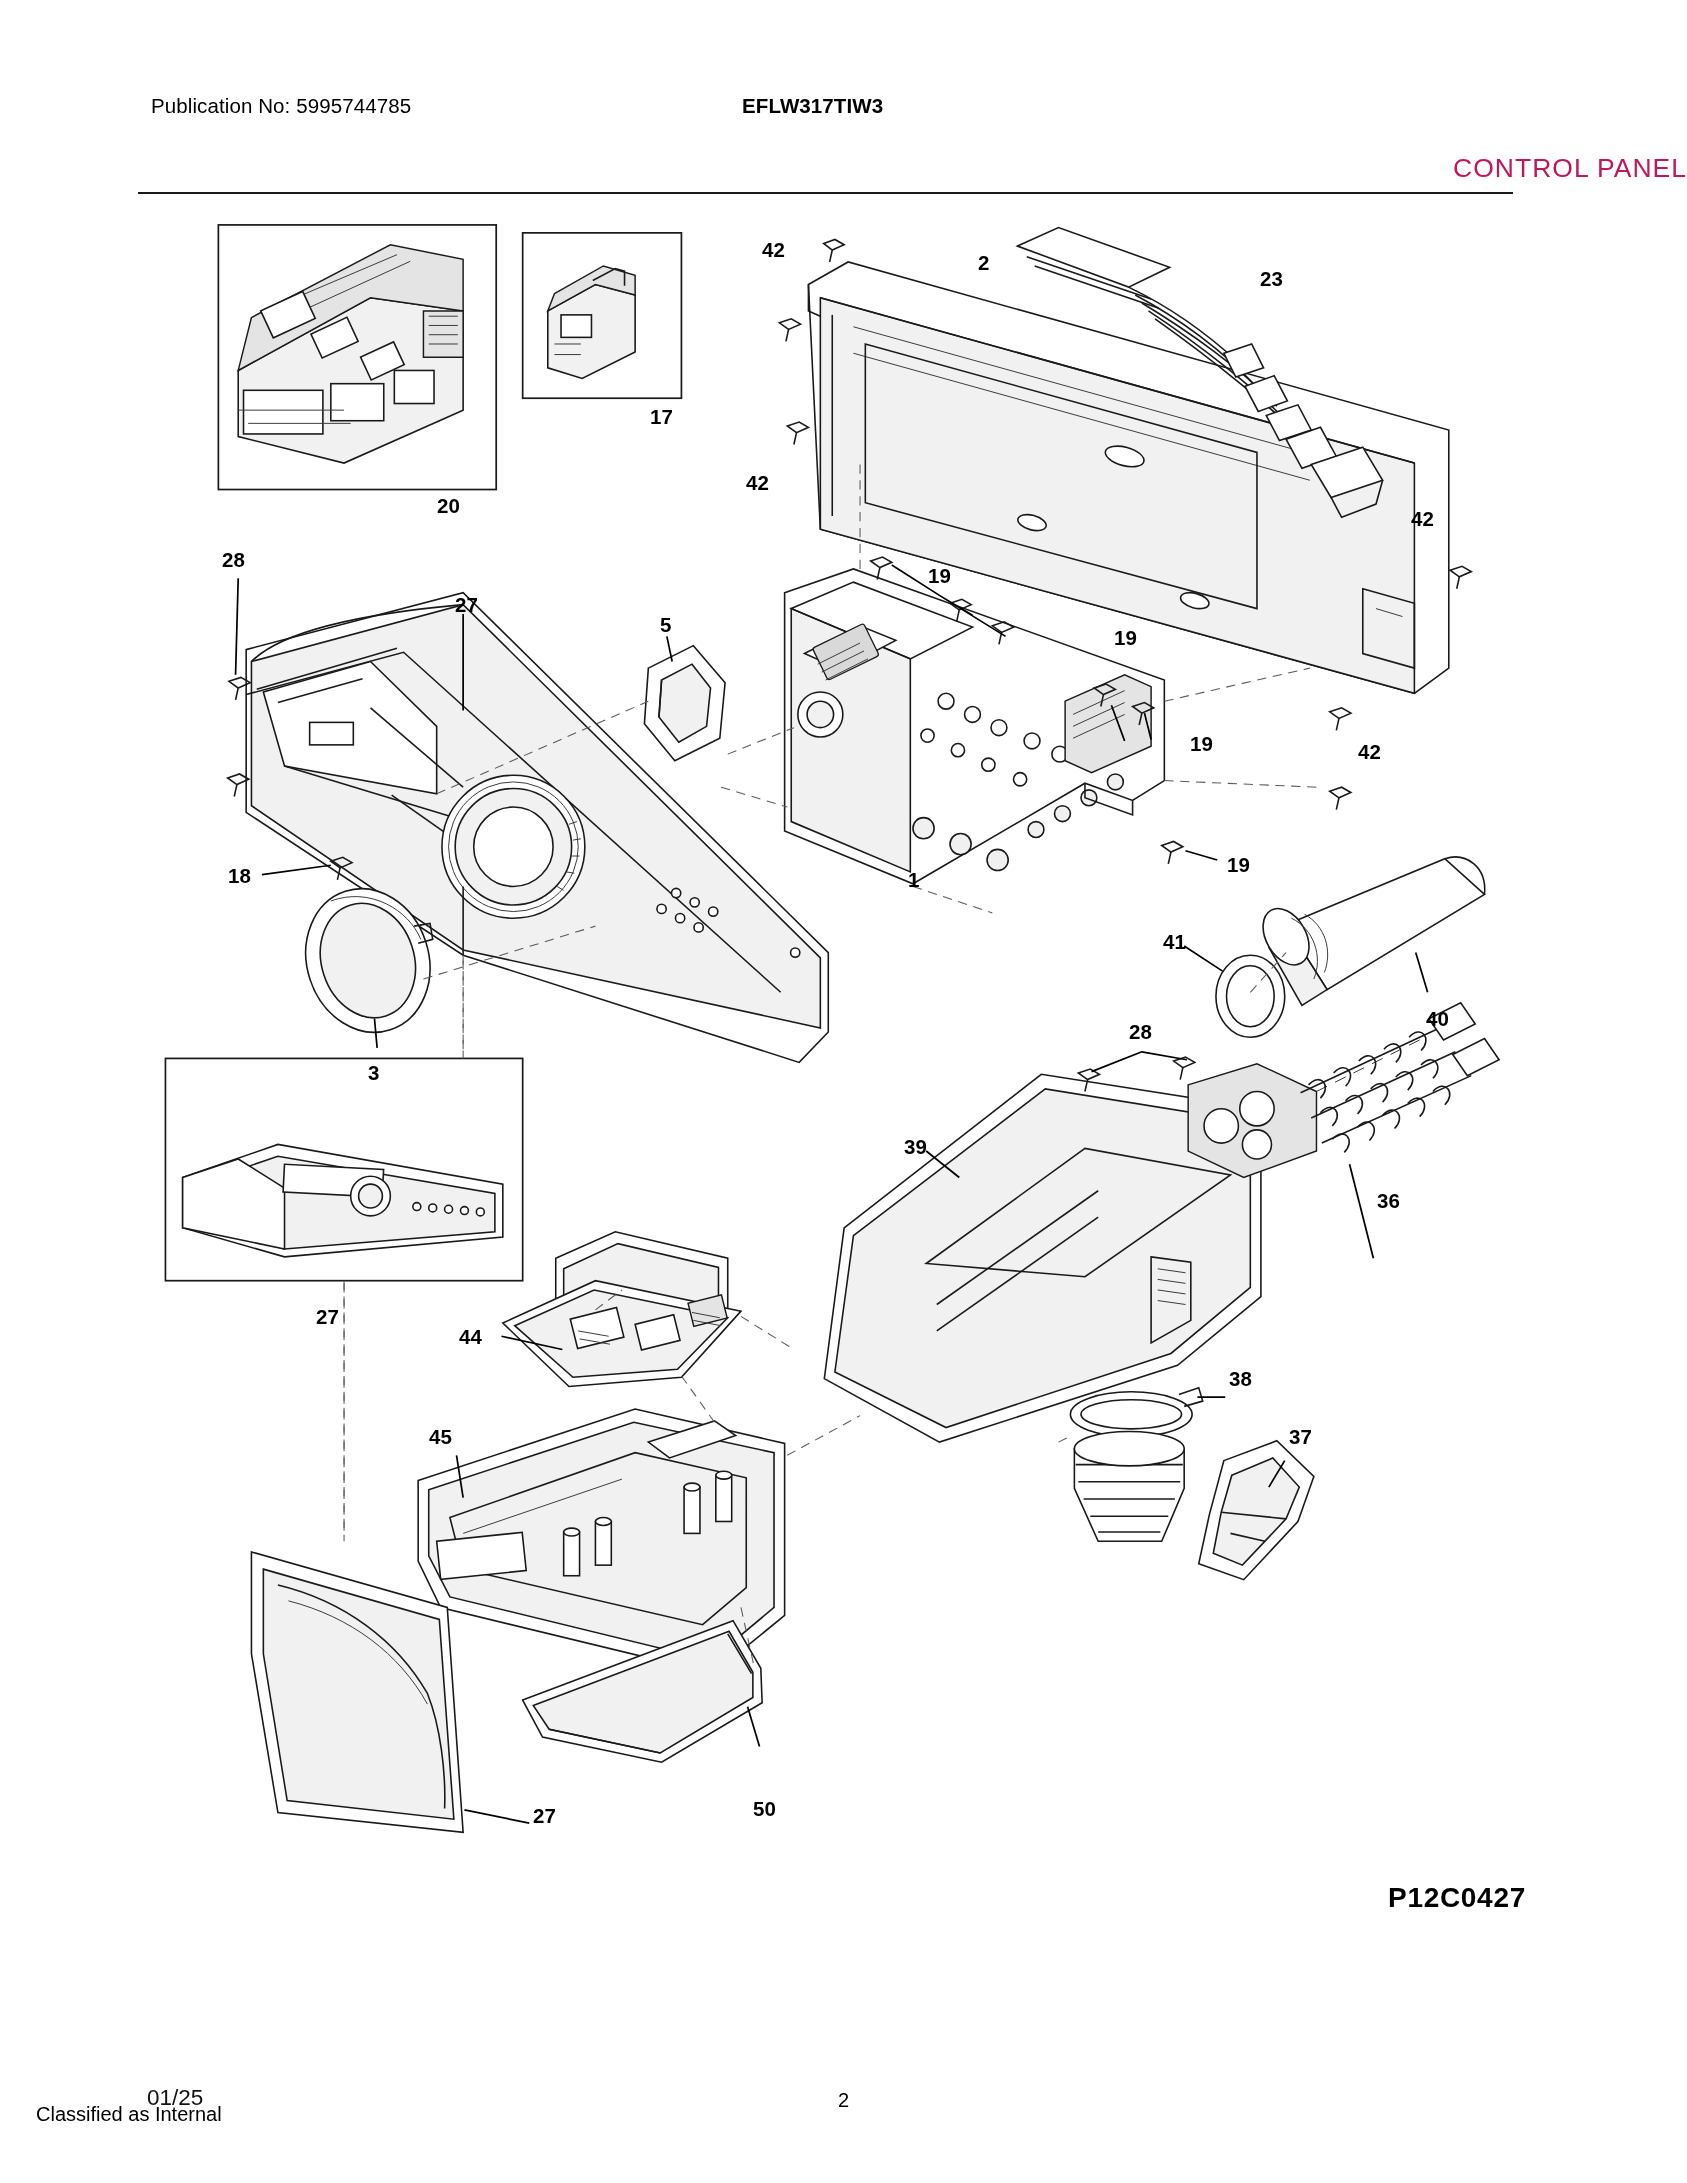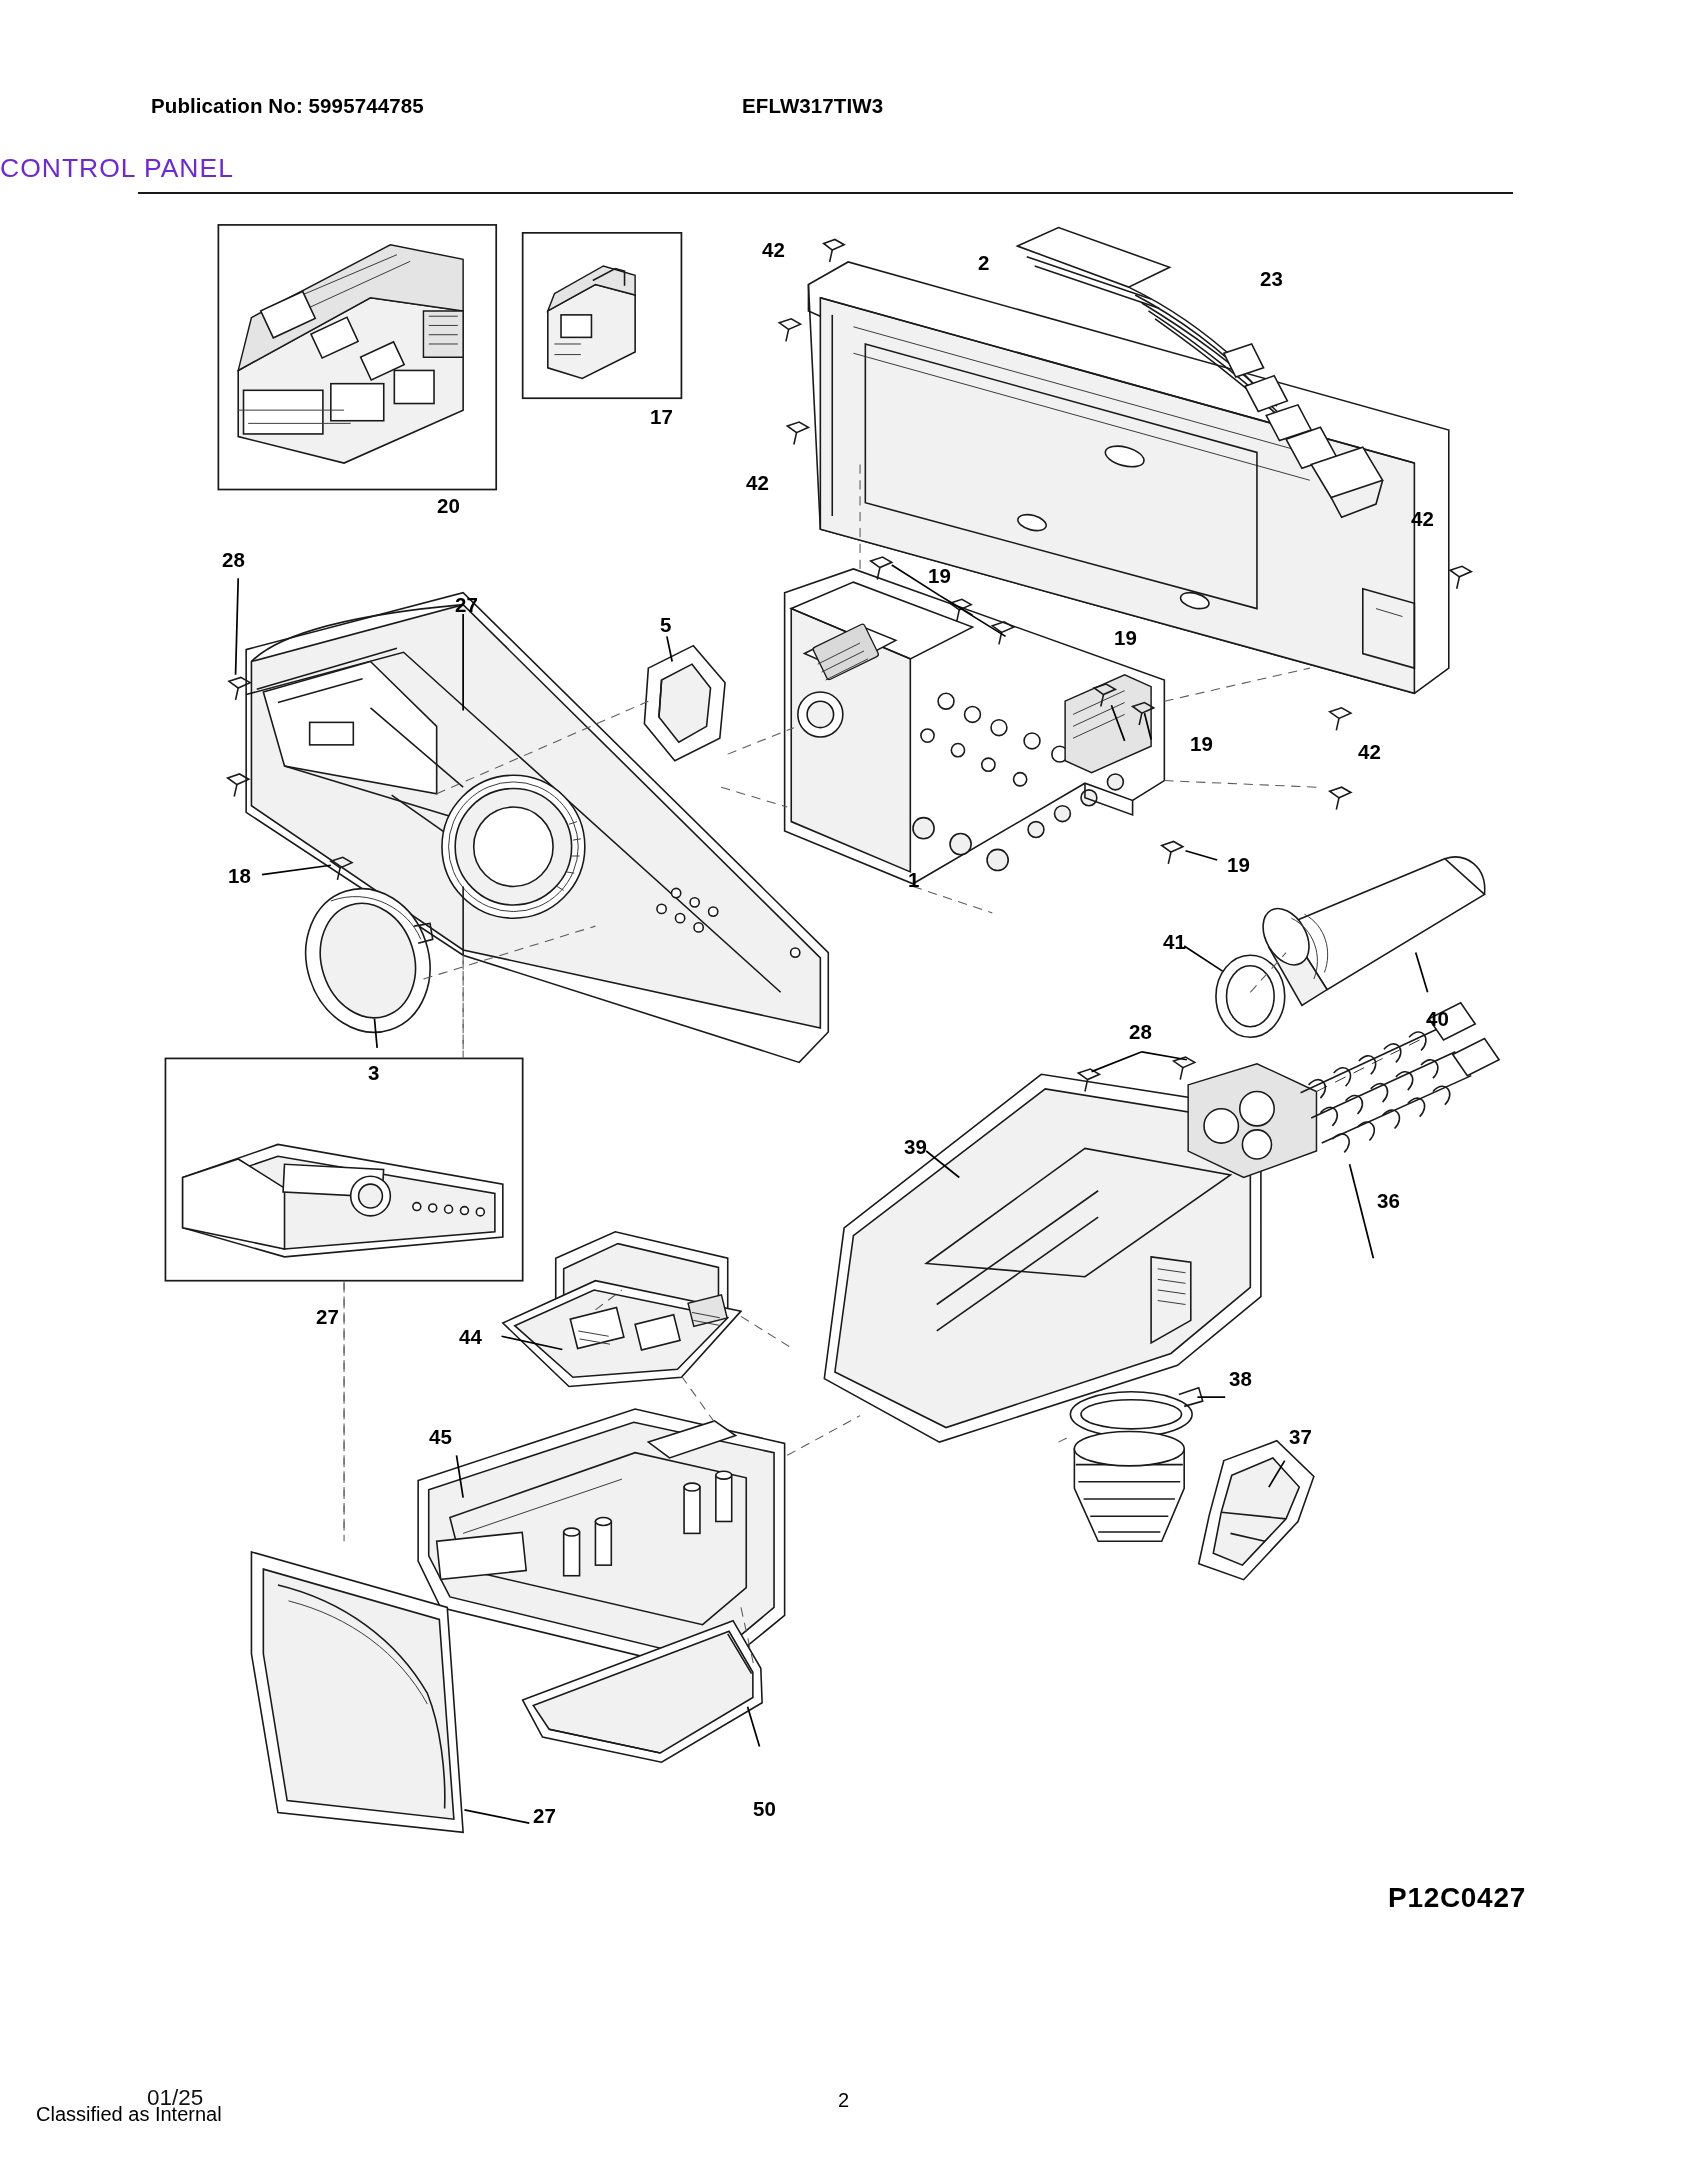--- a/index.html
+++ b/index.html
@@ -8,32 +8,32 @@
     font-family:"Liberation Sans", sans-serif;
     color:#000;
     position:relative;
     overflow:hidden;
   }
   .page { position:absolute; inset:0; }
 
   
   .pub-no {
     position:absolute; left:151px; top:94px;
-    font-size:20.5px; font-weight:bold; letter-spacing:0.1px;
+    font-size:20.5px; font-weight:normal; letter-spacing:0.1px;
     white-space:nowrap;
   }
   .model-no {
     position:absolute; left:742px; top:94px;
     font-size:20.5px; font-weight:bold; letter-spacing:0.1px;
     white-space:nowrap;
   }
   .section-title {
     position:absolute; left:0; right:0; top:153px;
-    text-align:left; font-size:26.5px; letter-spacing:1px;
-    color:#6d28d9;
+    text-align:right; font-size:26.5px; letter-spacing:1px;
+    color:#be185d;
   }
   .rule {
     position:absolute; left:138px; top:192px; width:1375px; height:2px;
     background:#1a1a1a;
   }
 
   
   .footer-date {
     position:absolute; left:147px; top:2085px;
     font-size:22.5px; color:#111;

